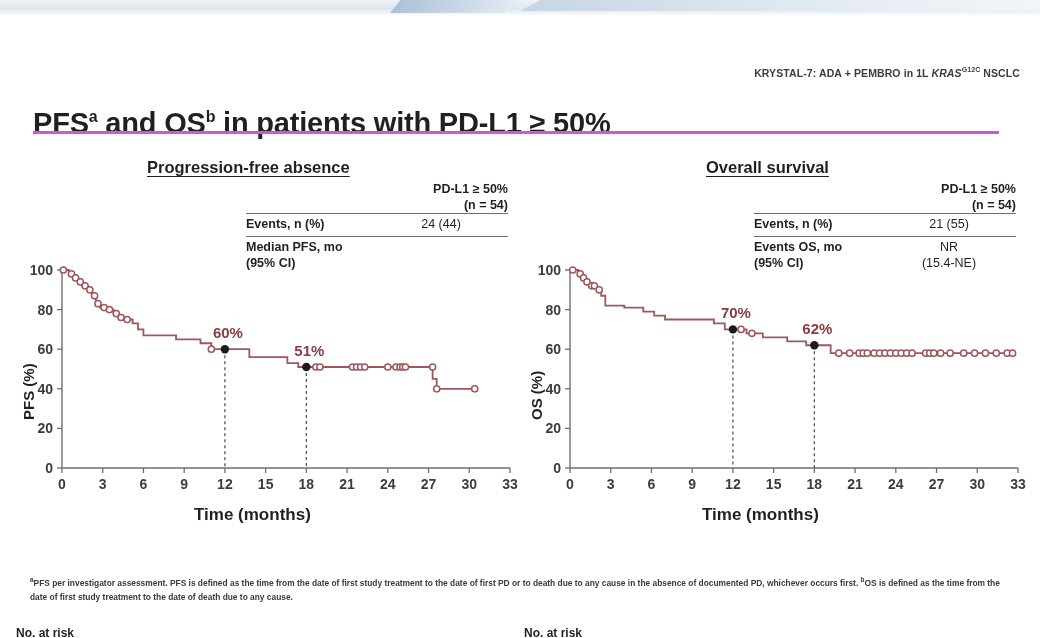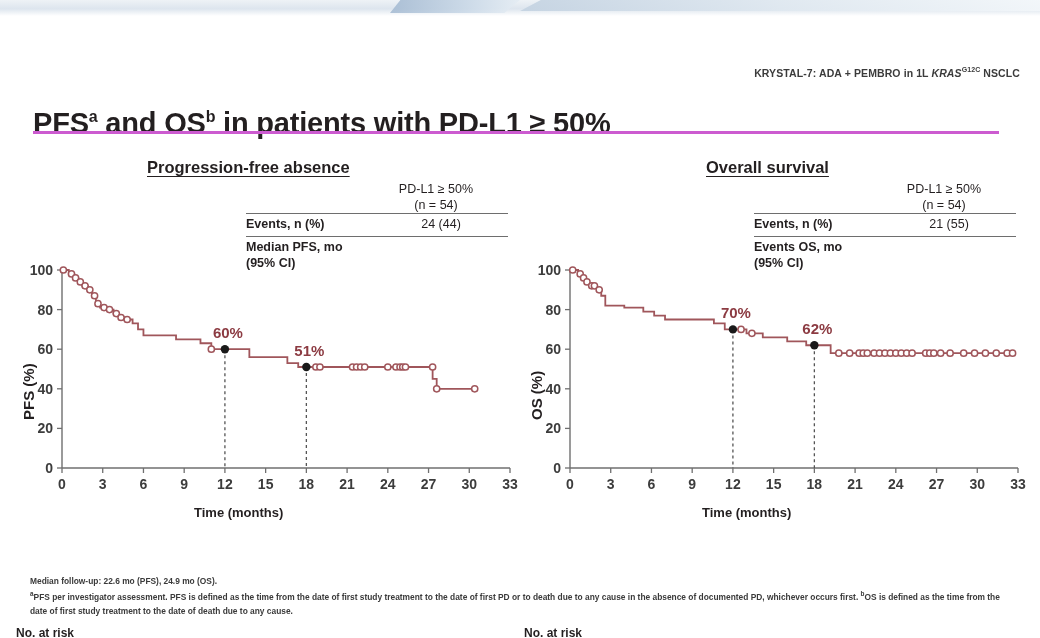--- a/index.html
+++ b/index.html
@@ -55,39 +55,39 @@
   }
   .panel.left  .panel-title { left: 133px; }
   .panel.right .panel-title { left: 184px; }
 
   .stat-table {
     position: absolute; top: 32px; font-size: 12.5px; color: #231f20;
   }
   .panel.left  .stat-table { left: 232px; width: 262px; }
   .panel.right .stat-table { left: 232px; width: 262px; }
   .stat-head {
-    text-align: center; font-weight: 400; line-height: 1.25;
+    text-align: right; font-weight: 700; line-height: 1.25;
     padding-left: 118px; font-size: 12.5px;
   }
   .stat-row {
     display: flex; border-top: 1.3px solid #6e6e6e;
     padding: 3px 0 3px 0; line-height: 1.25;
   }
   .stat-row .lbl { width: 128px; font-weight: 700; }
   .stat-row .val { flex: 1; text-align: center; }
 
   .plot { position: absolute; top: 110px; left: 0; width: 508px; height: 370px; }
   .axis-y-label {
     position: absolute; left: 6px; top: 160px;
     transform: rotate(-90deg); transform-origin: left top;
     font-size: 15px; font-weight: 600; white-space: nowrap;
   }
   .axis-x-label {
     position: absolute; top: 245px; left: 180px;
-    font-size: 13px; font-weight: 700;
+    font-size: 17px; font-weight: 700;
   }
   .risk-title {
     position: absolute; top: 366px; left: 2px;
     font-size: 12px; font-weight: 700; color: #231f20;
   }
   .footnotes {
     position: absolute; left: 30px; top: 575px; width: 975px;
     font-size: 8.4px; line-height: 1.65; color: #3a3a3a; font-weight: 600;
   }
   .footnotes sup { font-size: 6.4px; }
@@ -220,20 +220,24 @@
       <div>(n = 54)</div>
     </div>
     <div class="stat-row">
       <div class="lbl">Events, n (%)</div>
       <div class="val">21 (55)</div>
     </div>
     <div class="stat-row">
       <div class="lbl">
         <div>Events OS, mo</div>
         <div>(95% CI)</div>
+      </div>
+      <div class="val">
+        <div>NR</div>
+        <div>(15.4-NE)</div>
       </div>
     </div>
   </div>
 
   <div class="plot">
     <div class="axis-y-label">OS (%)</div>
     <svg id="svg-os" width="508" height="250" viewBox="0 0 508 250">
         <line x1="48" y1="208" x2="496" y2="208" stroke="#6f6f6f" stroke-width="1.4"></line>
         <line x1="48" y1="208" x2="48" y2="10" stroke="#6f6f6f" stroke-width="1.4"></line>
         <line x1="48" y1="208" x2="48" y2="213" stroke="#6f6f6f" stroke-width="1.3"></line>
@@ -313,15 +317,14 @@
         <circle cx="292.3636363636364" cy="85.24" r="4.2" fill="#1a1a1a"></circle>
         <text x="295.3636363636364" y="74.24" text-anchor="middle" font-size="15" font-family="&quot;Liberation Sans&quot;, sans-serif" font-weight="700" fill="#8c3b42">62%</text>
       </svg>
     <div class="axis-x-label">Time (months)</div>
     <div class="risk-title">No. at risk</div>
 
   </div>
 </div>
 
 <div class="footnotes">
-  <div class="fn-first">Median follow-up: 22.6 mo (PFS), 24.9 mo (OS).</div>
   <div><sup>a</sup><span>PFS per investigator assessment. PFS is defined as the time from the date of first study treatment to the date of first PD or to death due to any cause in the absence of documented PD, whichever occurs first. </span><sup>b</sup><span>OS is defined as the time from the date of first study treatment to the date of death due to any cause.</span></div>
 </div>
 
 </body></html>

